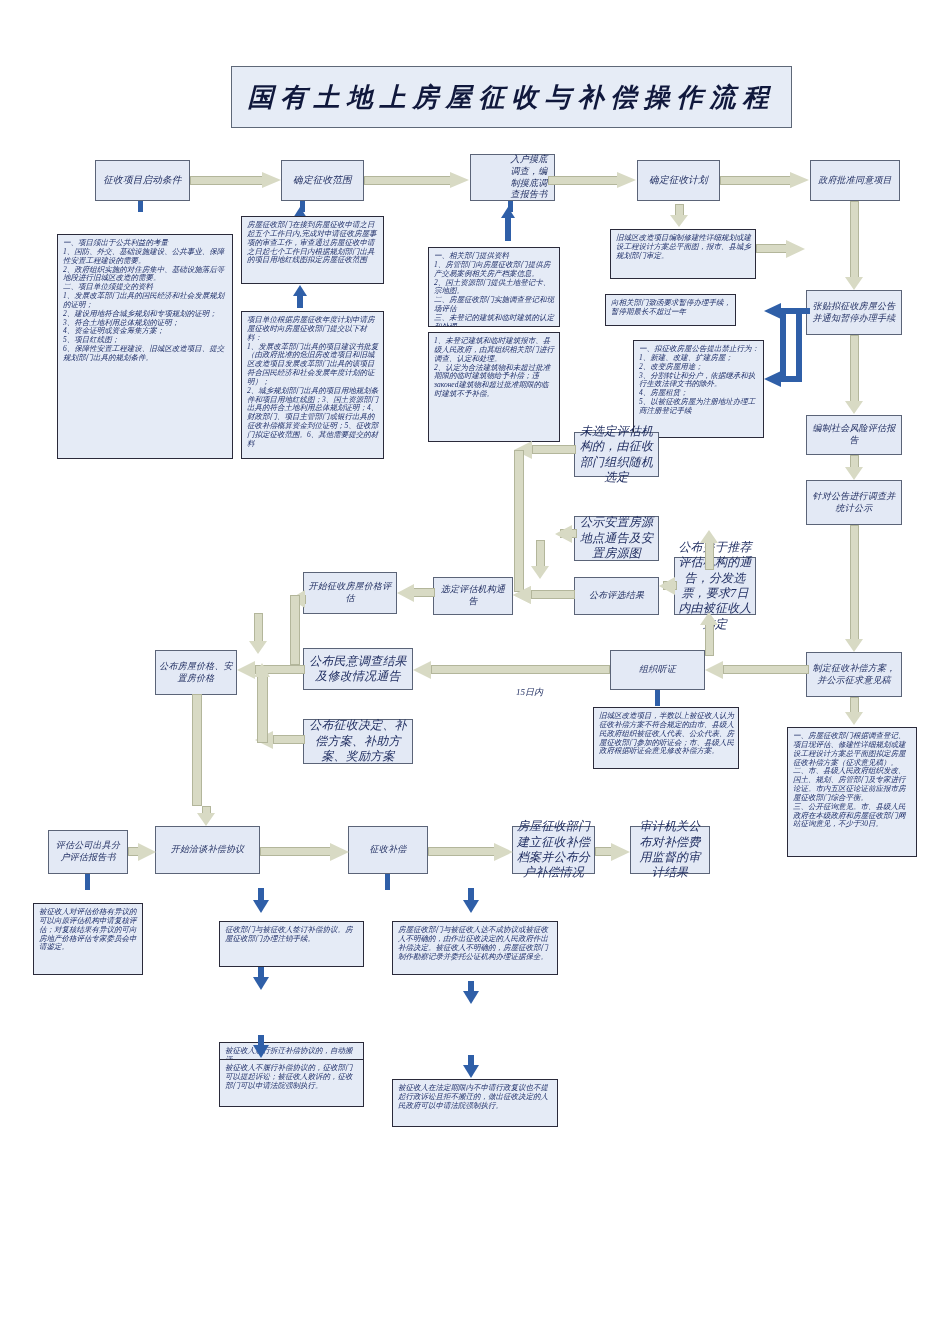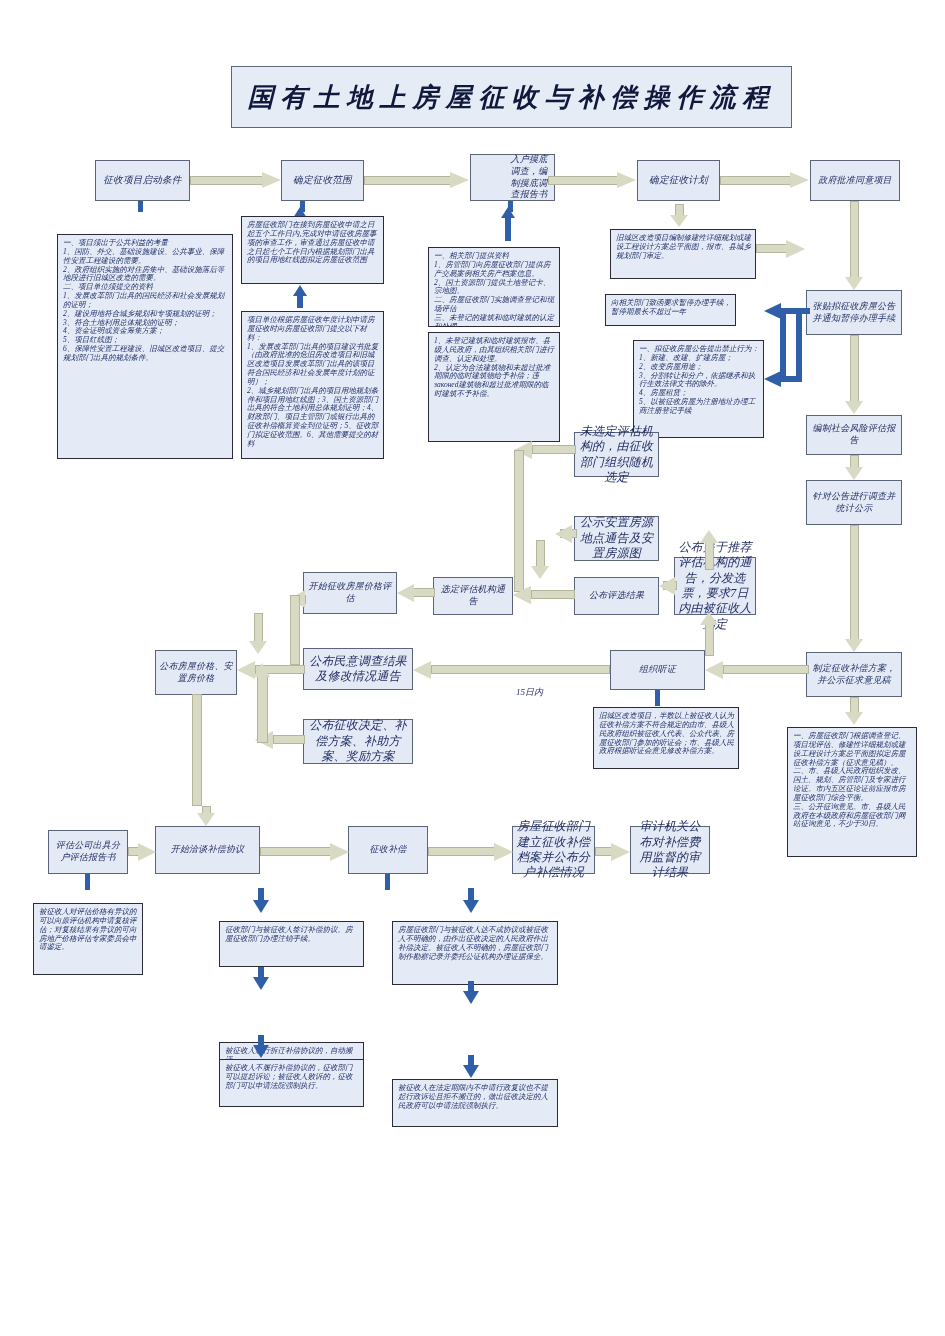--- a/index.html
+++ b/index.html
@@ -355,21 +355,21 @@
   <div class="note tiny" style="left:219px;top:1042px;width:145px;height:44px;">被征收人履行拆迁补偿协议的，自动搬迁。</div>
 
   <div class="bl" style="left:258px;top:1035px;width:6px;height:11px;"></div>
   <div class="blhead" style="left:253px;top:1045px;border-left:8px solid transparent;border-right:8px solid transparent;border-top:13px solid #2f5fa8;"></div>
 
   <div class="note tiny" style="left:219px;top:1059px;width:145px;height:48px;">被征收人不履行补偿协议的，征收部门可以提起诉讼；被征收人败诉的，征收部门可以申请法院强制执行。</div>
 
   <div class="blhead" style="left:463px;top:900px;border-left:8px solid transparent;border-right:8px solid transparent;border-top:13px solid #2f5fa8;"></div>
   <div class="bl" style="left:468px;top:888px;width:6px;height:13px;"></div>
 
-  <div class="note tiny" style="left:392px;top:921px;width:166px;height:64px;">房屋征收部门与被征收人达不成协议或被征收人不明确的，由作出征收决定的人民政府作出补偿决定。被征收人不明确的，房屋征收部门制作勘察记录并委托公证机构办理证据保全。</div>
+  <div class="note tiny" style="left:392px;top:921px;width:166px;height:54px;">房屋征收部门与被征收人达不成协议或被征收人不明确的，由作出征收决定的人民政府作出补偿决定。被征收人不明确的，房屋征收部门制作勘察记录并委托公证机构办理证据保全。</div>
 
   <div class="bl" style="left:468px;top:981px;width:6px;height:11px;"></div>
   <div class="blhead" style="left:463px;top:991px;border-left:8px solid transparent;border-right:8px solid transparent;border-top:13px solid #2f5fa8;"></div>
 
 
   <div class="bl" style="left:468px;top:1055px;width:6px;height:11px;"></div>
   <div class="blhead" style="left:463px;top:1065px;border-left:8px solid transparent;border-right:8px solid transparent;border-top:13px solid #2f5fa8;"></div>
 
   <div class="note tiny" style="left:392px;top:1079px;width:166px;height:48px;">被征收人在法定期限内不申请行政复议也不提起行政诉讼且拒不搬迁的，做出征收决定的人民政府可以申请法院强制执行。</div>
 

